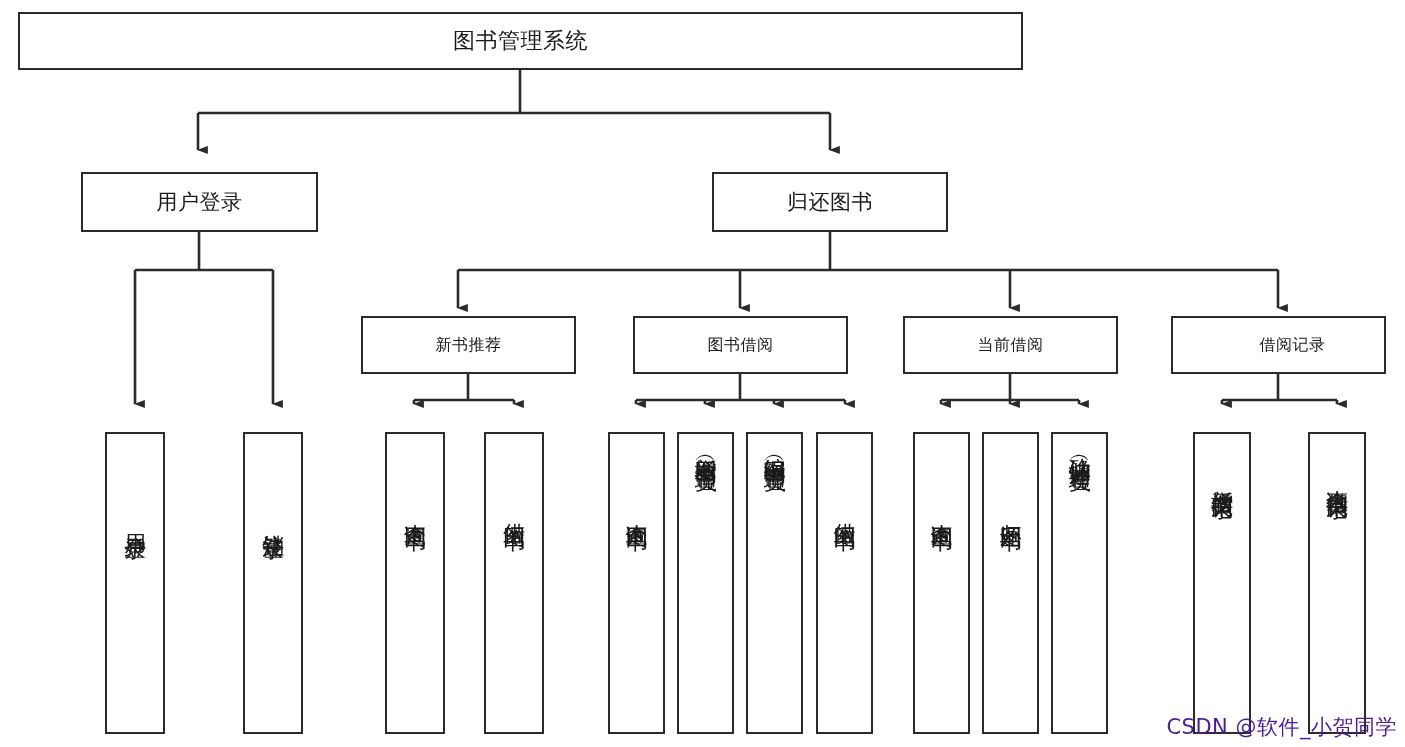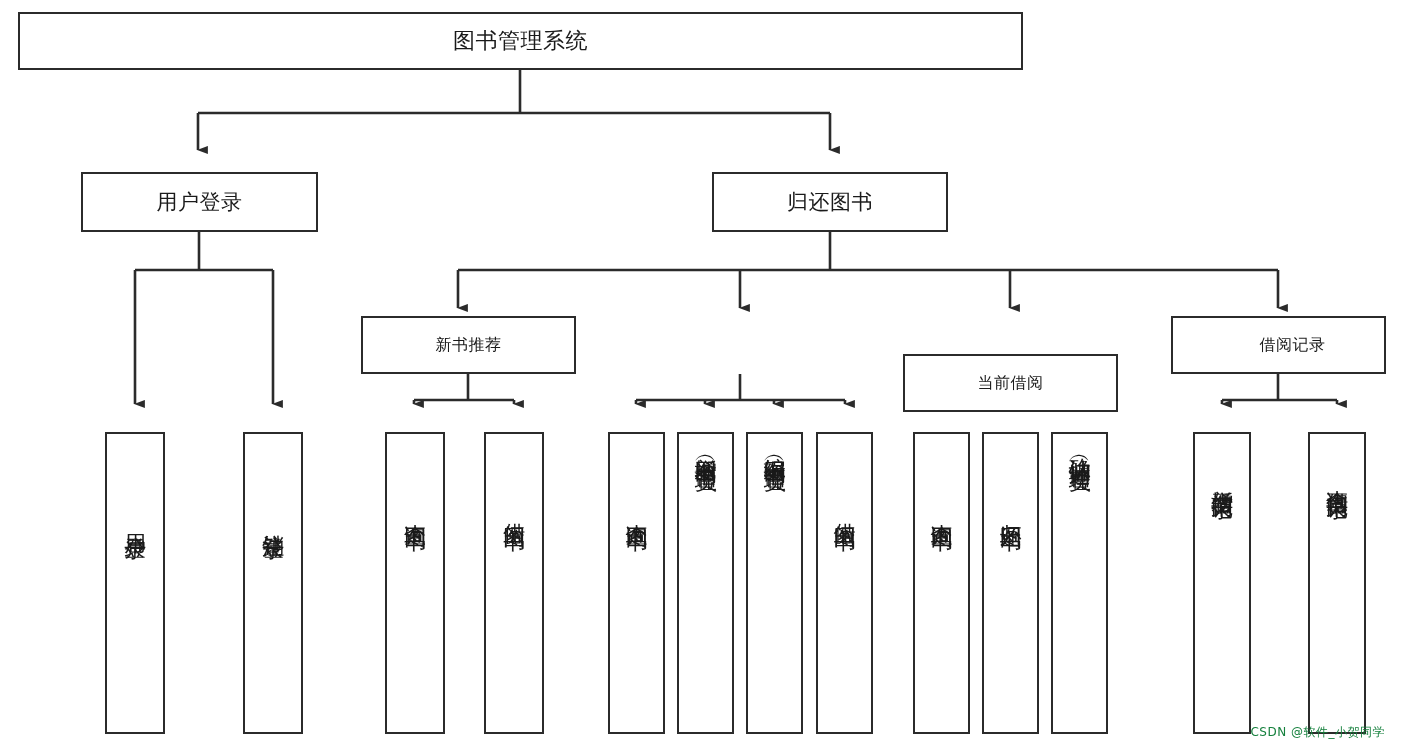--- a/index.html
+++ b/index.html
@@ -45,24 +45,24 @@
     font-size:22px;
     line-height:1.02;
     letter-spacing:2px;
     white-space:nowrap;
     max-height:290px;
   }
   .leaf.tall .lbl{max-height:285px;}
 
   .watermark{
     position:absolute;
-    right:20px;
+    right:8px;
     bottom:6px;
-    font-size:12px;
-    color:#15803d;
+    font-size:21px;
+    color:#4c1d95;
     letter-spacing:0.5px;
     white-space:nowrap;
     font-family:"DejaVu Sans","Liberation Sans",sans-serif;
   }
 </style>
 </head>
 <body>
 
 <div id="stage">
 
@@ -123,21 +123,24 @@
   <div class="node lvl1" style="left:81px;top:172px;width:237px;height:60px;">
     <span class="lbl">用户登录</span>
   </div>
   <div class="node lvl1" style="left:712px;top:172px;width:236px;height:60px;">
     <span class="lbl">归还图书</span>
   </div>
 
   <div class="node lvl2" style="left:361px;top:316px;width:215px;height:58px;">
     <span class="lbl">新书推荐</span>
   </div>
-  <div class="node lvl2" style="left:903px;top:316px;width:215px;height:58px;margin-top:38px;">
+  <div class="node lvl2" style="left:633px;top:316px;width:215px;height:58px;">
+    <span class="lbl">图书借阅</span>
+  </div>
+  <div class="node lvl2" style="left:903px;top:316px;width:215px;height:58px;">
     <span class="lbl">当前借阅</span>
   </div>
   <div class="node lvl2" style="left:1171px;top:316px;width:215px;height:58px;padding-left:28px;">
     <span class="lbl">借阅记录</span>
   </div>
 
   <div class="node leaf" style="left:105px;top:432px;width:60px;height:302px;padding-top:82px;">
     <span class="lbl">用户登录</span>
   </div>
   <div class="node leaf" style="left:243px;top:432px;width:60px;height:302px;padding-top:82px;">

